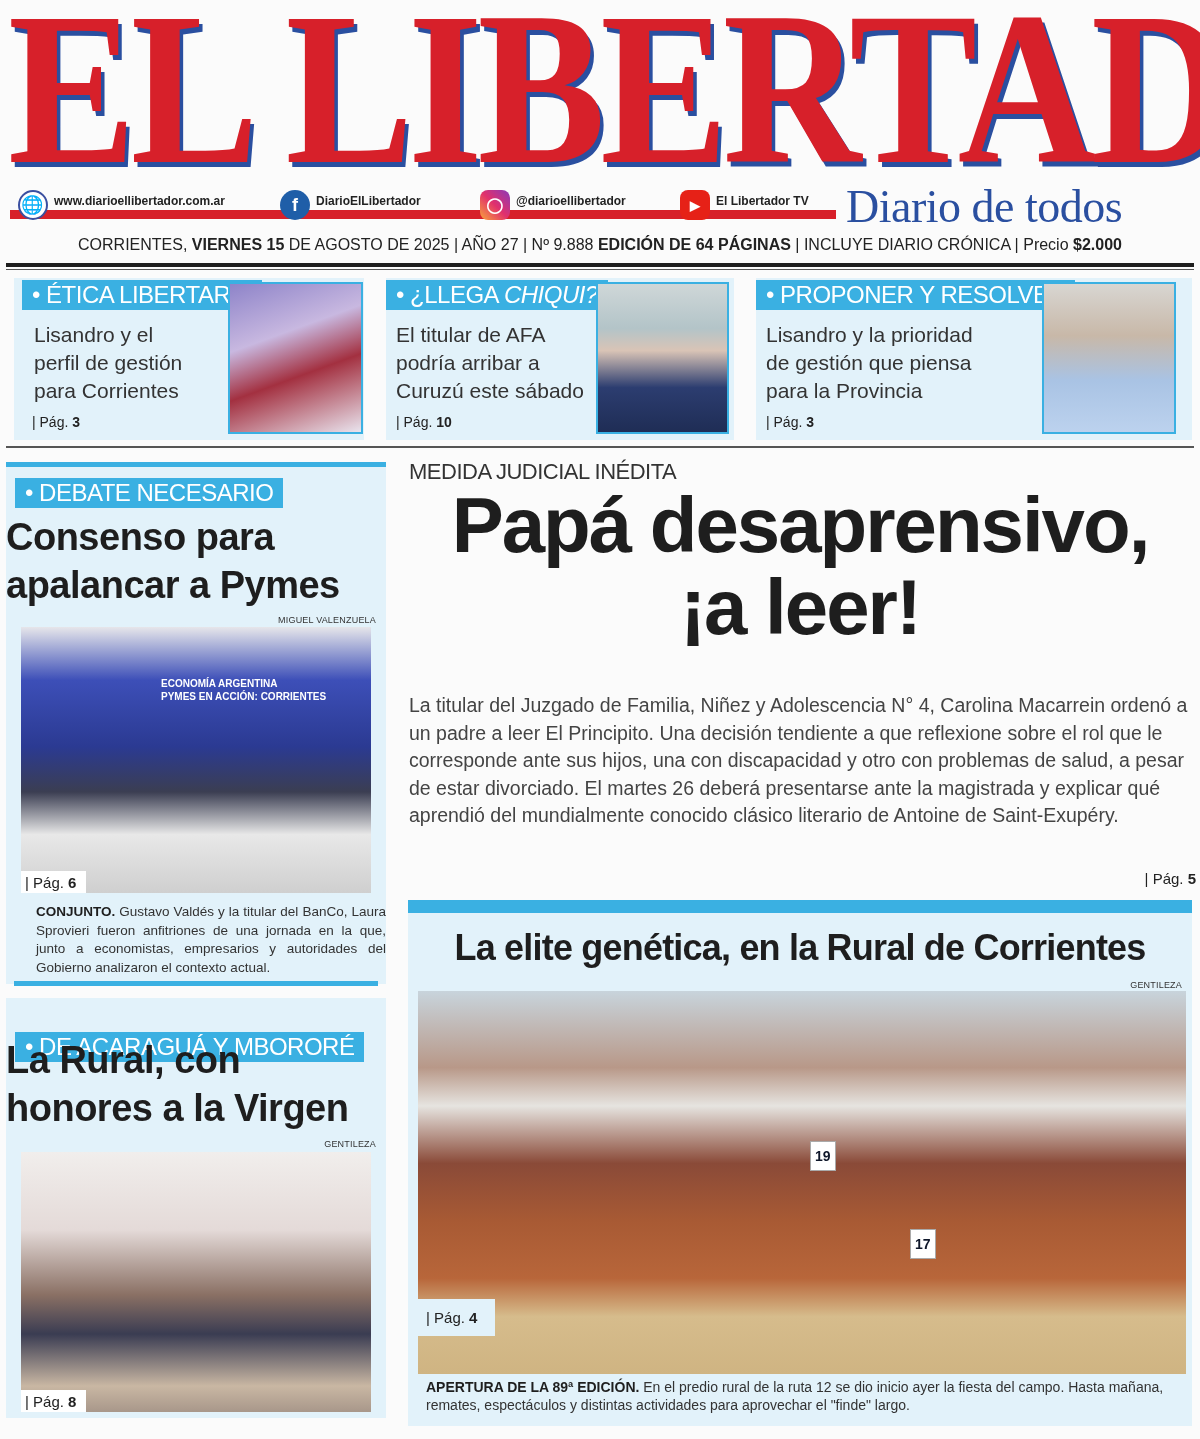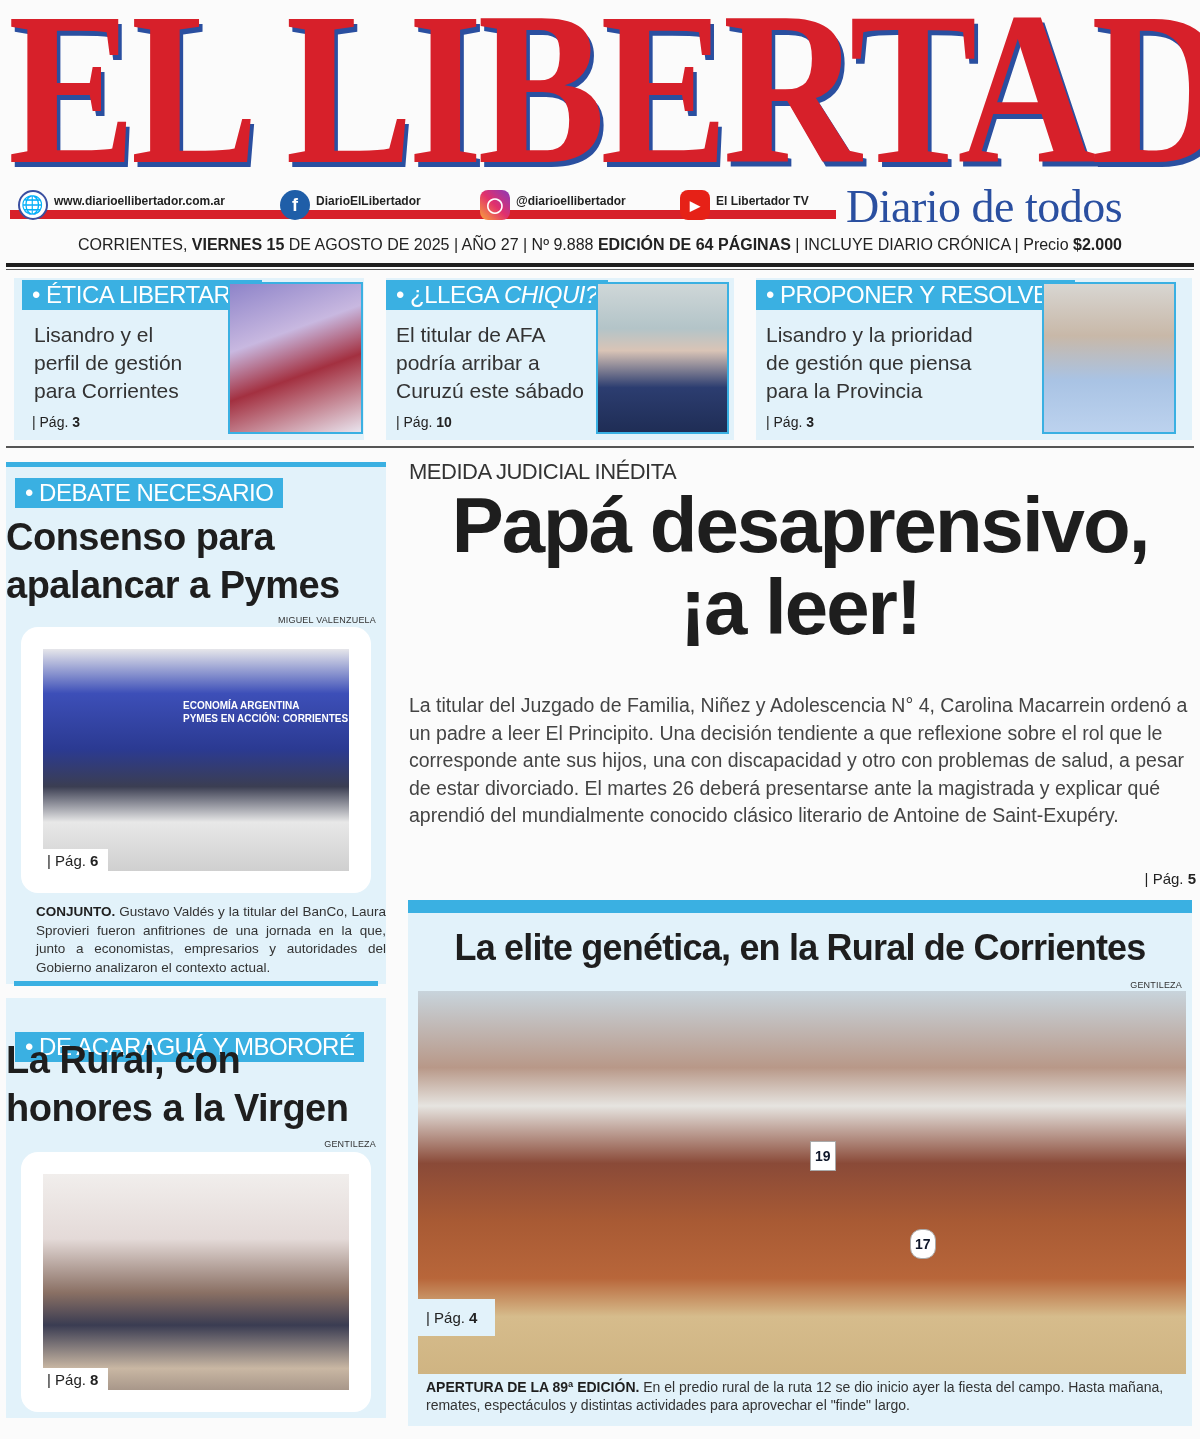--- a/index.html
+++ b/index.html
@@ -86,21 +86,21 @@
     font-size: 24px; line-height: 30px; padding: 0 10px; white-space: nowrap;
     letter-spacing: -0.5px;
   }
   .headline-l {
     position: absolute; left: 0; right: 0; text-align: left; font-weight: bold;
     font-size: 38px; line-height: 48px; color: #1e1e1e; letter-spacing: -0.5px;
   }
   .credit {
     position: absolute; right: 10px; font-size: 9px; color: #333; letter-spacing: 0.2px;
   }
-  .photo-l { position: absolute; left: 15px; width: 350px; background: #fff; padding: 22px; border-radius: 17px; }
+  .photo-l { position: absolute; left: 15px; width: 350px; background: #fff; padding: 0; border-radius: 17px; }
   .photo-l .img { width: 100%; height: 100%; position: relative; }
   .ph-conf { background: linear-gradient(180deg,#e6e6ea 0%,#3d4fb8 20%,#2b3a92 45%,#3b3e52 62%,#e8e8e8 78%,#cfcfcf 100%); }
   .ph-church { background: linear-gradient(180deg,#f1eeec 0%,#e4dad8 30%,#8a7064 55%,#3a3c52 70%,#c9b7a3 90%,#a8978a 100%); }
   .pag-badge {
     position: absolute; left: 0; bottom: 0; background: #fff; padding: 3px 10px 2px 4px;
     font-size: 15px; color: #222;
   }
   .pag-badge b { font-weight: bold; }
   .caption-l {
     position: absolute; left: 18px; width: 350px; font-size: 13.5px; line-height: 18.5px; color: #333; text-align: justify; margin-left: 12px;
@@ -261,19 +261,19 @@
 </div>
 <div class="main-body">La titular del Juzgado de Familia, Niñez y Adolescencia N° 4, Carolina Macarrein ordenó a un padre a leer El Principito. Una decisión tendiente a que reflexione sobre el rol que le corresponde ante sus hijos, una con discapacidad y otro con problemas de salud, a pesar de estar divorciado. El martes 26 deberá presentarse ante la magistrada y explicar qué aprendió del mundialmente conocido clásico literario de Antoine de Saint-Exupéry.</div>
 <div class="main-pag"><span>| Pág.</span> <b>5</b></div>
 
 <div class="rural">
   <div class="topbar"></div>
   <div class="headline">La elite genética, en la Rural de Corrientes</div>
   <div class="credit">GENTILEZA</div>
   <div class="img">
     <div class="tag-num" style="left:392px; top:150px;">19</div>
-    <div class="tag-num" style="left:492px; top:238px;border-radius:11px;">17</div>
+    <div class="tag-num" style="left:492px; top:238px;">17</div>
     <div class="pag-badge"><span>| Pág.</span> <b>4</b></div>
   </div>
   <div class="caption">
     <b>APERTURA DE LA 89ª EDICIÓN.</b><span> En el predio rural de la ruta 12 se dio inicio ayer la fiesta del campo. Hasta mañana, remates, espectáculos y distintas actividades para aprovechar el "finde" largo.</span>
   </div>
 </div>
 
 </body></html>

